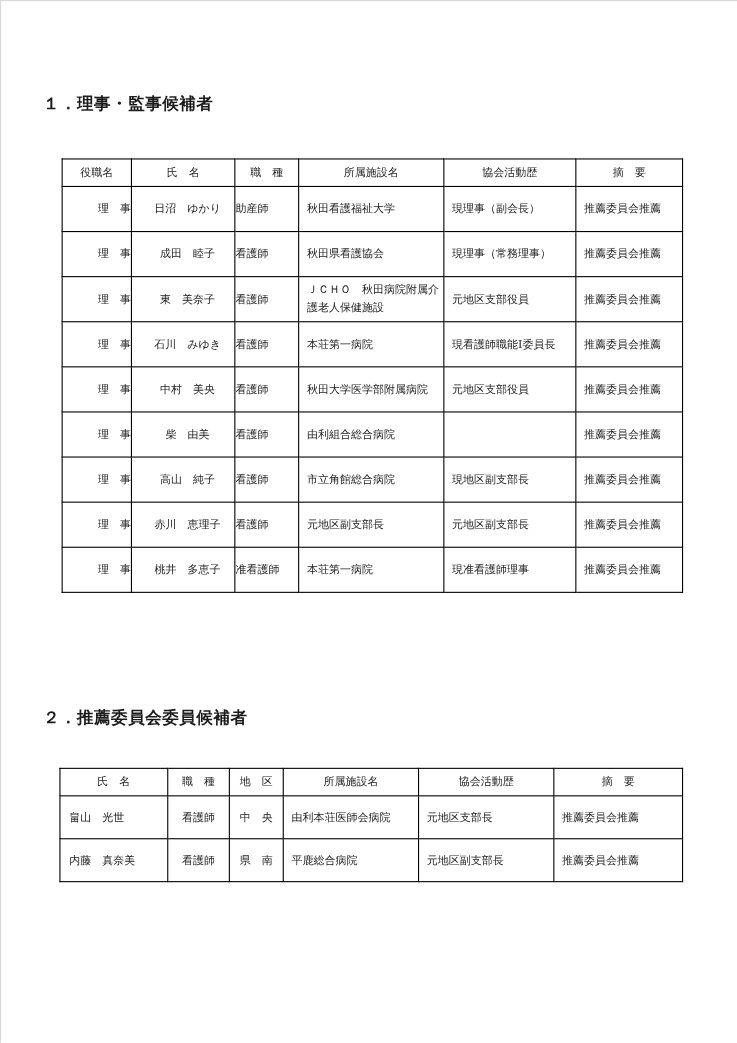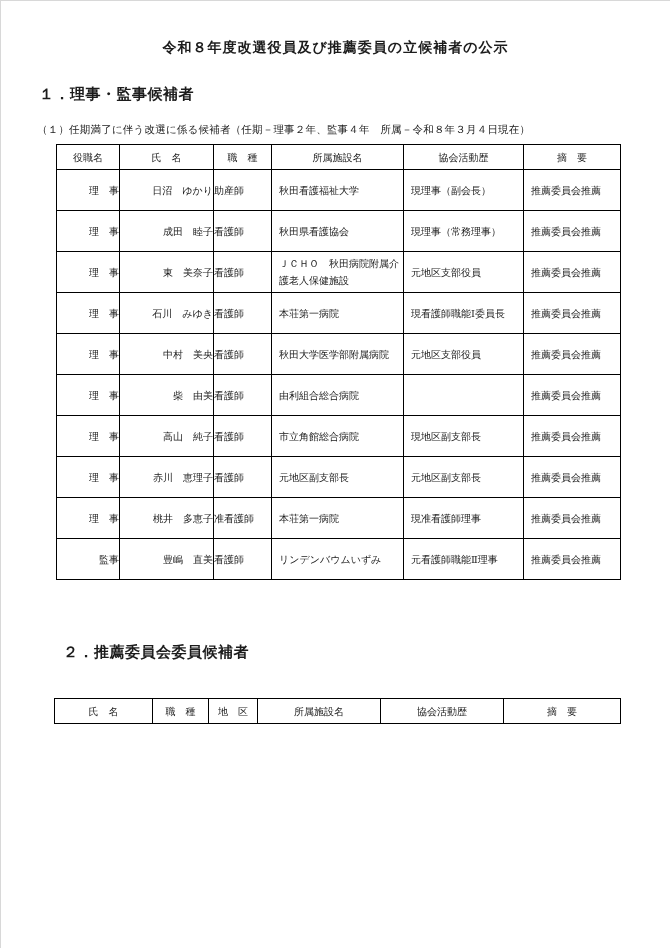--- a/index.html
+++ b/index.html
@@ -19,21 +19,21 @@
     text-align:center;
     font-family:"Liberation Sans","DejaVu Sans",sans-serif;
     font-weight:bold;font-size:14px;letter-spacing:1px;
   }
   .sec-heading{
     position:absolute;
     font-family:"Liberation Sans","DejaVu Sans",sans-serif;
     font-weight:bold;font-size:15px;letter-spacing:0.5px;
   }
   #sec1-heading{top:84px;left:38px;}
-  #sec2-heading{top:642px;left:38px;margin-left:24px;}
+  #sec2-heading{top:642px;left:38px;}
   .sec-note{
     position:absolute;
     font-size:10.5px;letter-spacing:0.2px;
   }
   #sec1-note{top:122px;left:36px;}
   #sec2-note{top:680px;left:36px;}
   table{
     position:absolute;
     border-collapse:collapse;table-layout:fixed;
     font-size:10px;
@@ -49,21 +49,21 @@
   th{font-weight:normal;text-align:center;height:24px;}
   #officers-table{top:143px;left:55px;width:558px;}
   #officers-table td{height:40px;}
   #officers-table th:nth-child(1),#officers-table td:nth-child(1){width:62px;}
   #officers-table th:nth-child(2),#officers-table td:nth-child(2){width:93px;}
   #officers-table th:nth-child(3),#officers-table td:nth-child(3){width:57px;}
   #officers-table th:nth-child(4),#officers-table td:nth-child(4){width:131px;}
   #officers-table th:nth-child(5),#officers-table td:nth-child(5){width:119px;}
   #officers-table th:nth-child(6),#officers-table td:nth-child(6){width:96px;}
   #officers-table td:nth-child(1){text-align:right;}
-  #officers-table td:nth-child(2){text-align:right;padding-left:8px;font-family:Liberation Serif, serif;}
+  #officers-table td:nth-child(2){text-align:center;padding-left:8px;font-family:Liberation Serif, serif;}
   #officers-table td:nth-child(3){}
   #officers-table td:nth-child(4),
   #officers-table td:nth-child(5),
   #officers-table td:nth-child(6){text-align:left;padding-left:7px;padding-right:3px;}
   #committee-table{top:697px;left:53px;width:560px;}
   #committee-table td{height:38px;}
   #committee-table th:nth-child(1),#committee-table td:nth-child(1){width:97px;}
   #committee-table th:nth-child(2),#committee-table td:nth-child(2){width:55px;}
   #committee-table th:nth-child(3),#committee-table td:nth-child(3){width:48px;}
   #committee-table th:nth-child(4),#committee-table td:nth-child(4){width:122px;}
@@ -74,25 +74,23 @@
   #committee-table td:nth-child(3){text-align:center;}
   #committee-table td:nth-child(4),
   #committee-table td:nth-child(5),
   #committee-table td:nth-child(6){text-align:left;padding-left:7px;padding-right:3px;}
 </style>
 </head>
 <body>
 
 <div class="page">
 
-  <div class="doc-title">令和８年度改選役員及び推薦委員の立候補者の公示</div>
 
   <div class="sec-heading" id="sec1-heading">１．理事・監事候補者</div>
 
-  <div class="sec-note" id="sec1-note">（１）任期満了に伴う改選に係る候補者（任期－理事２年、監事４年　所属－令和８年３月４日現在）</div>
 
   <table id="officers-table">
       <thead>
         <tr>
           <th>役職名</th>
           <th>氏　名</th>
           <th>職　種</th>
           <th>所属施設名</th>
           <th>協会活動歴</th>
           <th>摘　要</th>
@@ -164,42 +162,50 @@
           <td>推薦委員会推薦</td>
         </tr>
         <tr>
           <td>理　事</td>
           <td>桃井　多恵子</td>
           <td>准看護師</td>
           <td>本荘第一病院</td>
           <td>現准看護師理事</td>
           <td>推薦委員会推薦</td>
         </tr>
-        <tr>
-          <td>監事</td>
-          <td>豊嶋　直美</td>
-          <td>看護師</td>
-          <td>リンデンバウムいずみ</td>
-          <td>元看護師職能Ⅱ理事</td>
-          <td>推薦委員会推薦</td>
-        </tr>
       </tbody>
     </table>
 
   <div class="sec-heading" id="sec2-heading">２．推薦委員会委員候補者</div>
 
 
   <table id="committee-table">
       <thead>
         <tr>
           <th>氏　名</th>
           <th>職　種</th>
           <th>地　区</th>
           <th>所属施設名</th>
           <th>協会活動歴</th>
           <th>摘　要</th>
         </tr>
       </thead>
       <tbody>
+        <tr>
+          <td>畠山　光世</td>
+          <td>看護師</td>
+          <td>中　央</td>
+          <td>由利本荘医師会病院</td>
+          <td>元地区支部長</td>
+          <td>推薦委員会推薦</td>
+        </tr>
+        <tr>
+          <td>内藤　真奈美</td>
+          <td>看護師</td>
+          <td>県　南</td>
+          <td>平鹿総合病院</td>
+          <td>元地区副支部長</td>
+          <td>推薦委員会推薦</td>
+        </tr>
       </tbody>
     </table>
 
 </div>
 
 </body></html>

